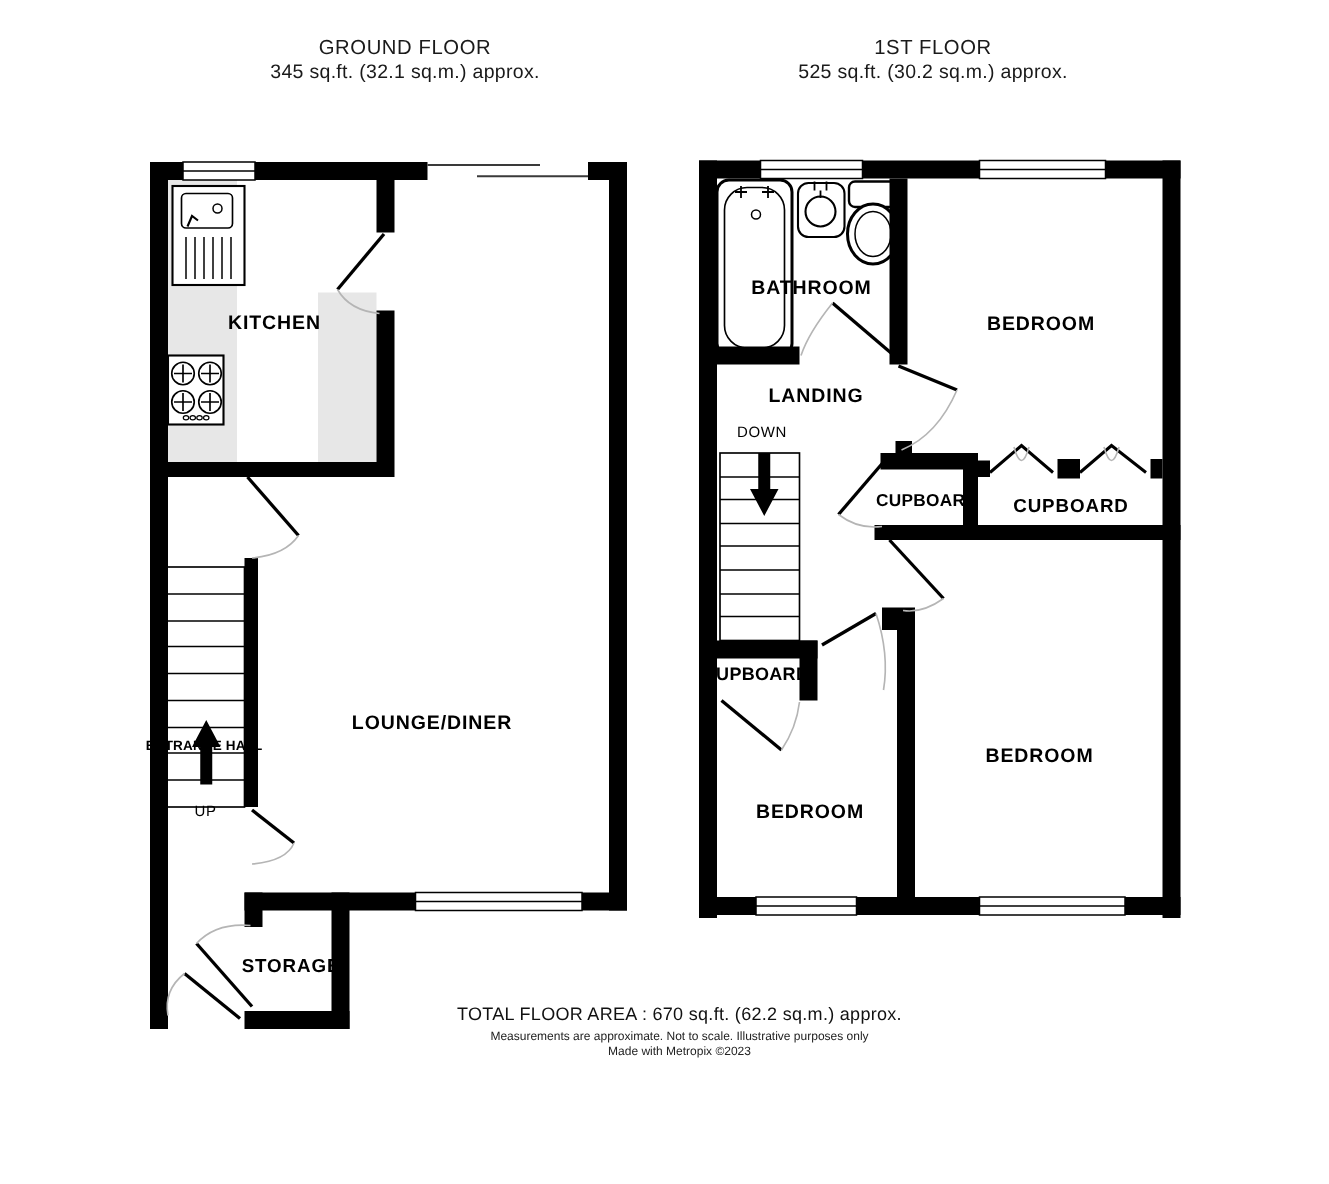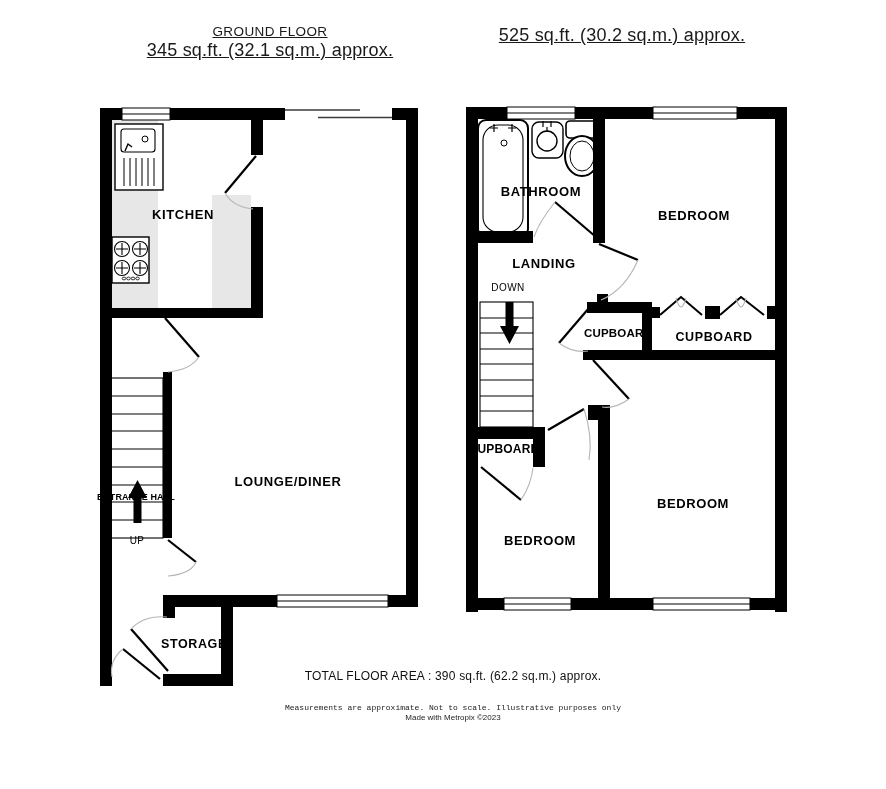--- a/index.html
+++ b/index.html
@@ -1,23 +1,23 @@
 <!DOCTYPE html>
 <html><head>
 <meta charset="utf-8">
 <style>
   html,body{margin:0;padding:0;background:#ffffff;}
   .canvas{position:relative;width:886px;height:789px;background:#fff;overflow:hidden;
           font-family:"Liberation Sans", sans-serif;}
-  .floor-title{position:absolute;text-align:center;color:#1a1a1a;text-decoration:underline;}
+  .floor-title{position:absolute;text-align:center;color:#1a1a1a;}
   .floor-title .t1{font-size:13.5px;letter-spacing:.4px;}
-  .floor-title .t2{font-size:18px;letter-spacing:.2px;margin-top:1px;}
+  .floor-title .t2{font-size:13px;letter-spacing:.2px;margin-top:1px;}
   .footer{position:absolute;left:243px;top:669px;width:420px;text-align:center;color:#111;}
   .footer .f1{font-size:12px;letter-spacing:.2px;}
-  .footer .f2{font-size:8px;margin-top:20px;color:#222;font-family:Liberation Mono, monospace;}
+  .footer .f2{font-size:8px;margin-top:3px;color:#222;}
   .footer .f3{font-size:8px;margin-top:1px;color:#222;}
   svg text{fill:#000;}
   .room-label{font-weight:bold;font-size:13px;letter-spacing:.6px;}
   .room-label.small{font-size:11.5px;letter-spacing:.2px;}
   .room-label.tiny{font-size:9px;letter-spacing:.1px;}
   .dir-label{font-size:10px;letter-spacing:.4px;font-weight:normal;}
   .wall{fill:#000;}
   .win{fill:#fff;stroke:#000;stroke-width:1;}
   .winline{stroke:#000;stroke-width:1;}
   .fixture{fill:#fff;stroke:#000;}
@@ -32,20 +32,21 @@
 </head>
 <body>
 
 <div class="canvas">
 
   <div class="floor-title" style="left:120px;top:24px;width:300px;">
     <div class="t1">GROUND FLOOR</div>
     <div class="t2">345 sq.ft. (32.1 sq.m.) approx.</div>
   </div>
   <div class="floor-title" style="left:472px;top:24px;width:300px;">
+    <div class="t1">1ST FLOOR</div>
     <div class="t2">525 sq.ft. (30.2 sq.m.) approx.</div>
   </div>
 
   <svg width="886" height="789" viewBox="0 0 886 789" style="position:absolute;left:0;top:0;">
 
     <g>
 
       <rect class="counter" x="112" y="120" width="46" height="188"></rect>
       <rect class="counter" x="212" y="195" width="39" height="113"></rect>
 
@@ -237,18 +238,18 @@
         <path class="swing" d="M629,399 Q615,409 602,407"></path>
         <path class="leaf" d="M548,430 L584,409"></path>
         <path class="swing" d="M584,409 Q593,436 589,460"></path>
         <path class="leaf" d="M481,467 L521,500"></path>
         <path class="swing" d="M521,500 Q531,485 533,468"></path>
       </g>
     </g>
   </svg>
 
   <div class="footer">
-    <div class="f1">TOTAL FLOOR AREA : 390 sq.ft. (62.2 sq.m.) approx.</div>
+    <div class="f1">TOTAL FLOOR AREA : 670 sq.ft. (62.2 sq.m.) approx.</div>
     <div class="f2">Measurements are approximate.  Not to scale.  Illustrative purposes only</div>
     <div class="f3">Made with Metropix ©2023</div>
   </div>
 
 </div>
 
 </body></html>

